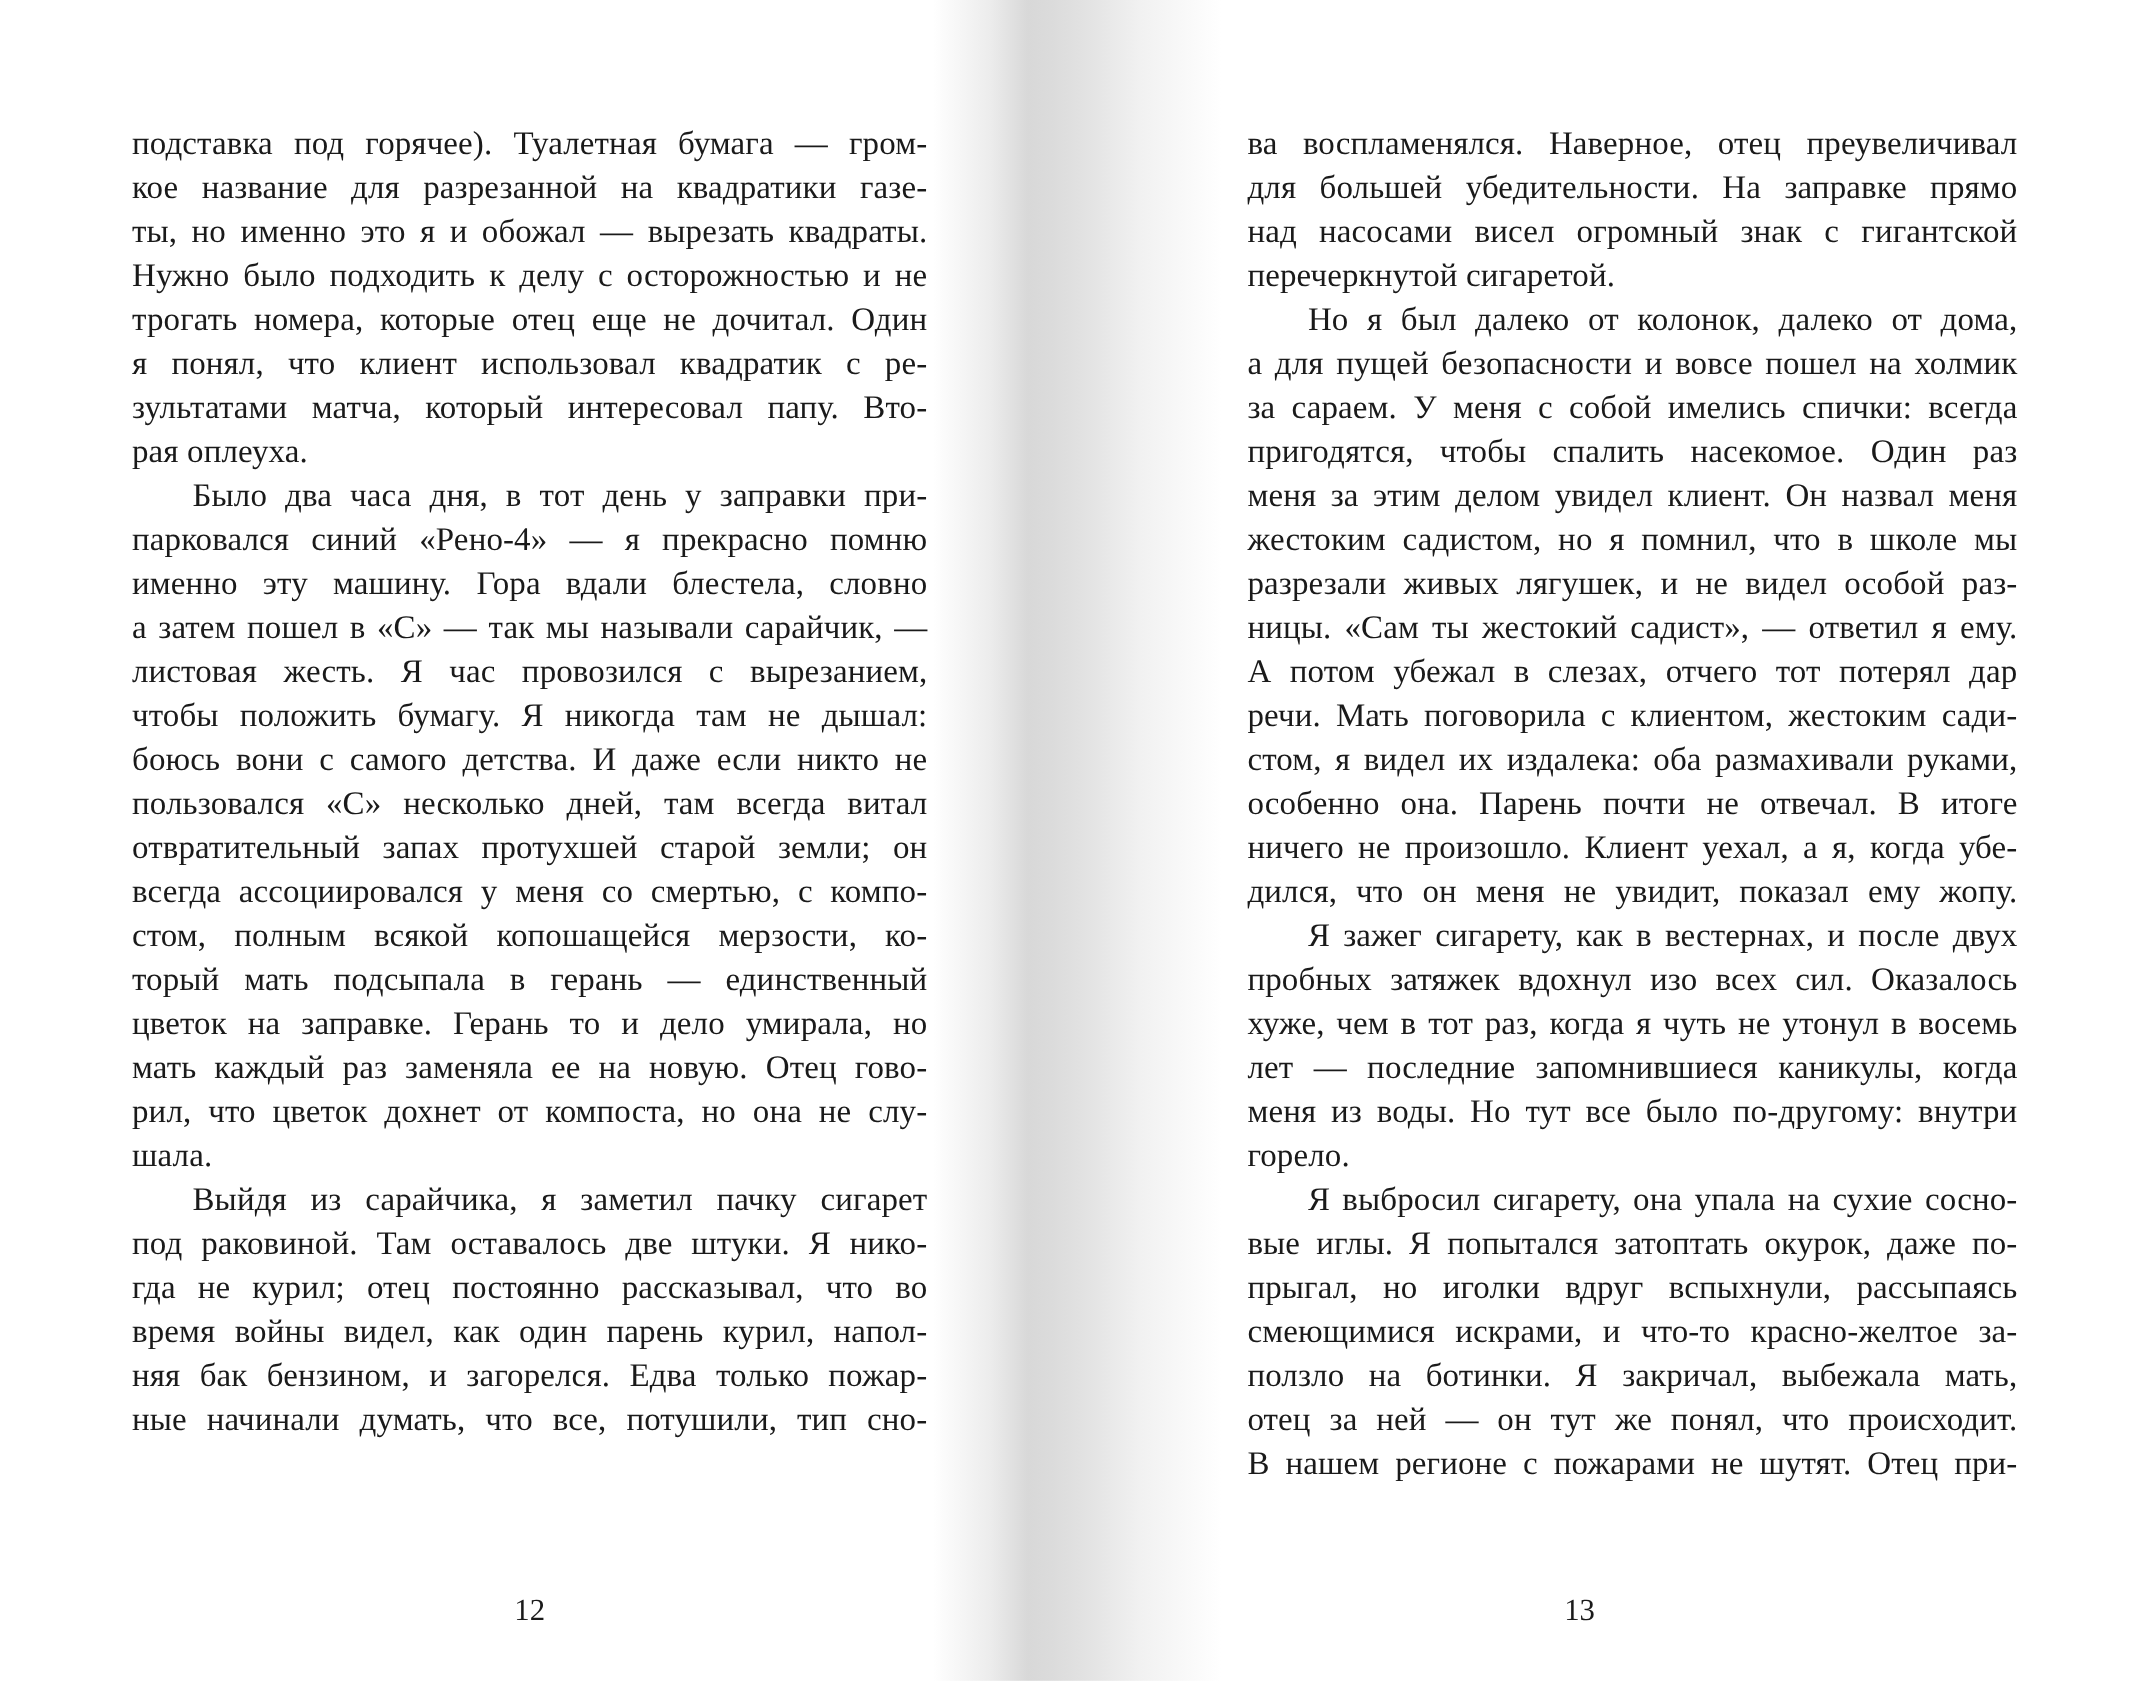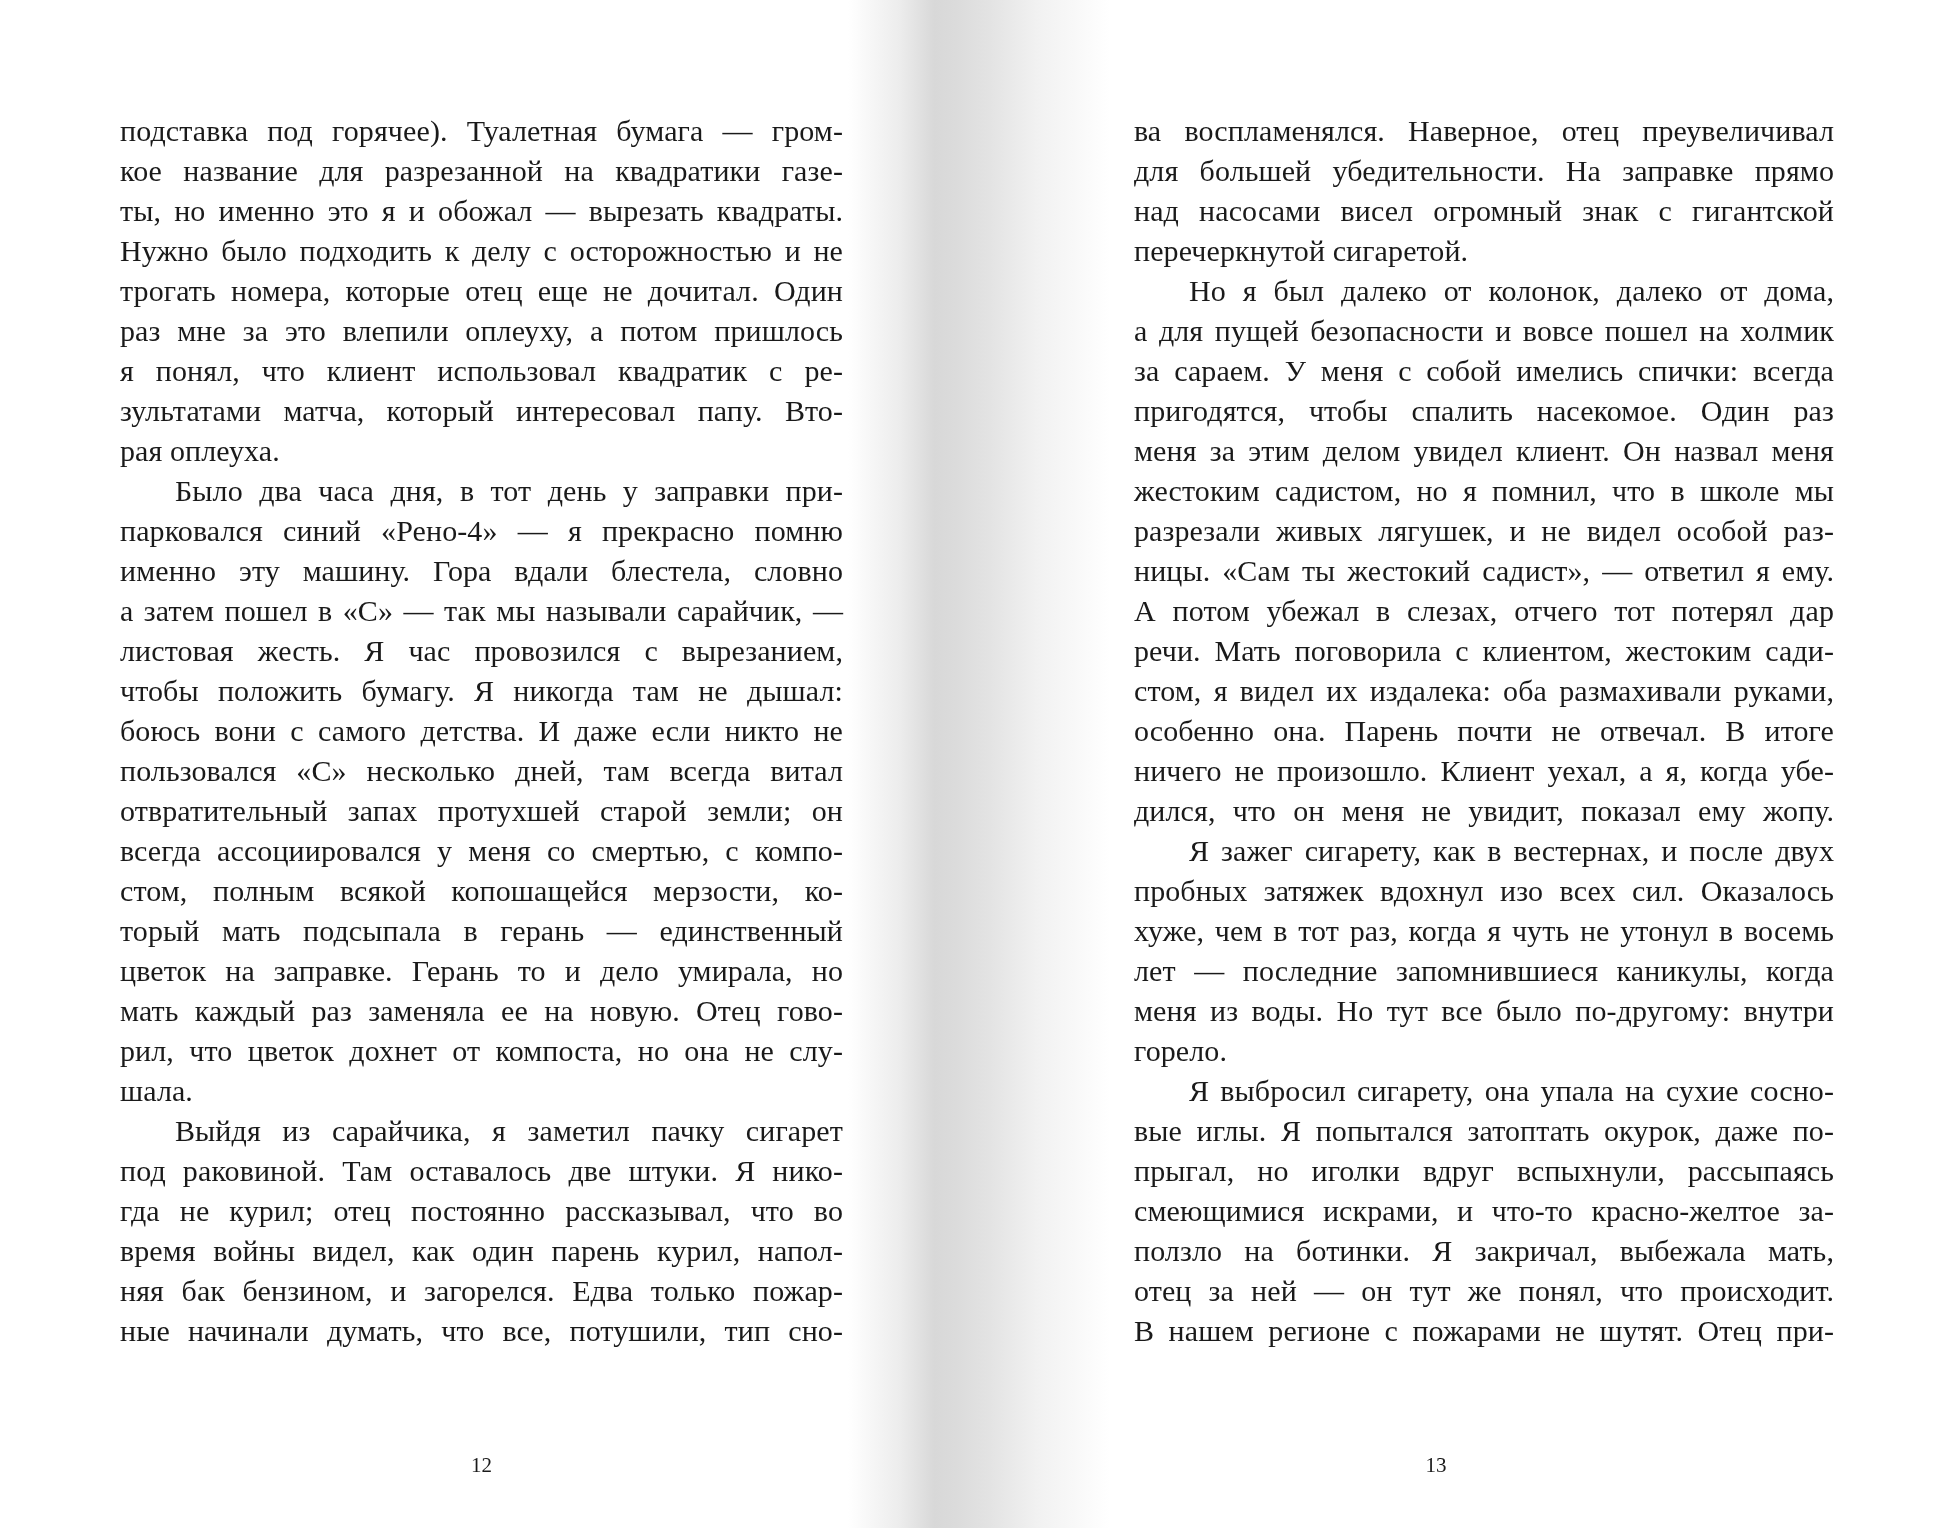--- a/index.html
+++ b/index.html
@@ -48,41 +48,40 @@
     height: 40px;
     text-align: justify;
     text-align-last: justify;
     white-space: normal;
   }
   .line.pend { text-align-last: left; }
   .line.indent { text-indent: 55px; }
   .page-number {
     position: absolute;
     top: 1447px;
-    font-size: 21px;
+    font-size: 28px;
     line-height: 36px;
     text-align: center;
   }
   .page-number.left  { left: 120px;  width: 723px; }
   .page-number.right { left: 1086px; width: 700px; }
 </style>
 </head>
 <body>
 
 <div class="spread">
 
   <div class="gutter-shadow"></div>
 
   <div class="page-text left">
       <div class="line">подставка под горячее). Туалетная бумага — гром-</div>
       <div class="line">кое название для разрезанной на квадратики газе-</div>
       <div class="line">ты, но именно это я и обожал — вырезать квадраты.</div>
       <div class="line">Нужно было подходить к делу с осторожностью и не</div>
       <div class="line">трогать номера, которые отец еще не дочитал. Один</div>
-      <div class="line">раз мне за это влепили оплеуху, а потом пришлось</div>
       <div class="line">я понял, что клиент использовал квадратик с ре-</div>
       <div class="line">зультатами матча, который интересовал папу. Вто-</div>
       <div class="line pend">рая оплеуха.</div>
       <div class="line indent">Было два часа дня, в тот день у заправки при-</div>
       <div class="line">парковался синий «Рено-4» — я прекрасно помню</div>
       <div class="line">именно эту машину. Гора вдали блестела, словно</div>
       <div class="line">а затем пошел в «С» — так мы называли сарайчик, —</div>
       <div class="line">листовая жесть. Я час провозился с вырезанием,</div>
       <div class="line">чтобы положить бумагу. Я никогда там не дышал:</div>
       <div class="line">боюсь вони с самого детства. И даже если никто не</div>

